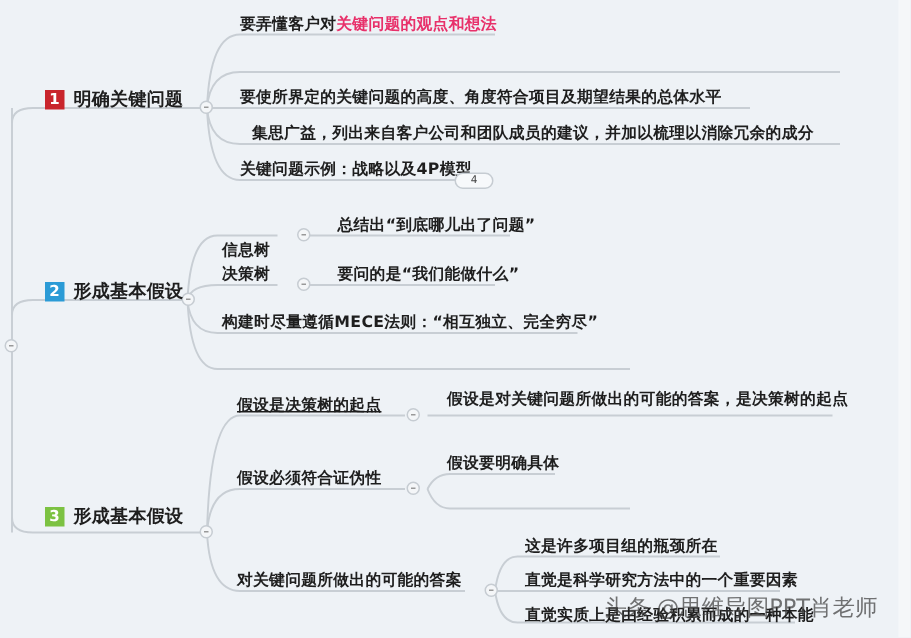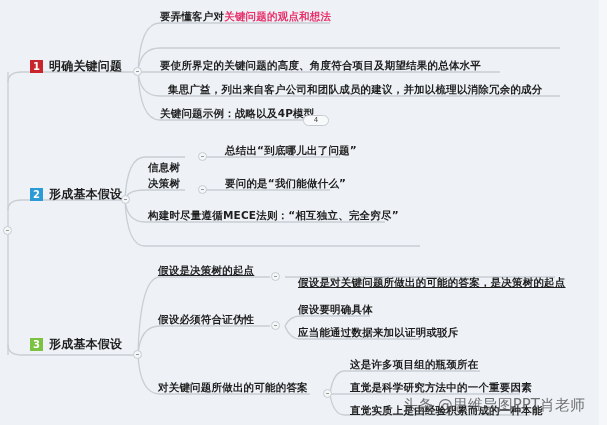--- a/index.html
+++ b/index.html
@@ -115,24 +115,23 @@
   <div class="node" style="left:225px; top:144px;">总结出“到底哪儿出了问题”</div>
   <div class="node" style="left:148px; top:177px;">决策树</div>
   <div class="node" style="left:225px; top:177px;">要问的是“我们能做什么”</div>
   <div class="node" style="left:148px; top:209px;">构建时尽量遵循MECE法则：“相互独立、完全穷尽”</div>
 
   <div class="node main-node" style="left:30px; top:336px;">
     <span class="badge" style="background:#7cc242;">3</span>
     <span>形成基本假设</span>
   </div>
   <div class="node" style="left:158px; top:264px;text-decoration:underline;">假设是决策树的起点</div>
-  <div class="node" style="left:298px; top:276px;text-decoration:underline;">假设是对关键问题所做出的可能的答案，是决策树的起点</div>
+  <div class="node" style="left:298px; top:260px;">假设是对关键问题所做出的可能的答案，是决策树的起点</div>
   <div class="node" style="left:158px; top:313px;">假设必须符合证伪性</div>
   <div class="node" style="left:298px; top:303px;">假设要明确具体</div>
-  <div class="node" style="left:298px; top:326px;">应当能通过数据来加以证明或驳斥</div>
   <div class="node" style="left:158px; top:381px;">对关键问题所做出的可能的答案</div>
   <div class="node" style="left:350px; top:358px;">这是许多项目组的瓶颈所在</div>
   <div class="node" style="left:350px; top:381px;text-align:right;">直觉是科学研究方法中的一个重要因素</div>
   <div class="node" style="left:350px; top:404px;">直觉实质上是由经验积累而成的一种本能</div>
 
   <div class="right-edge"></div>
   <div class="watermark">头条 @思维导图PPT肖老师</div>
 </div>
 
 </body></html>

